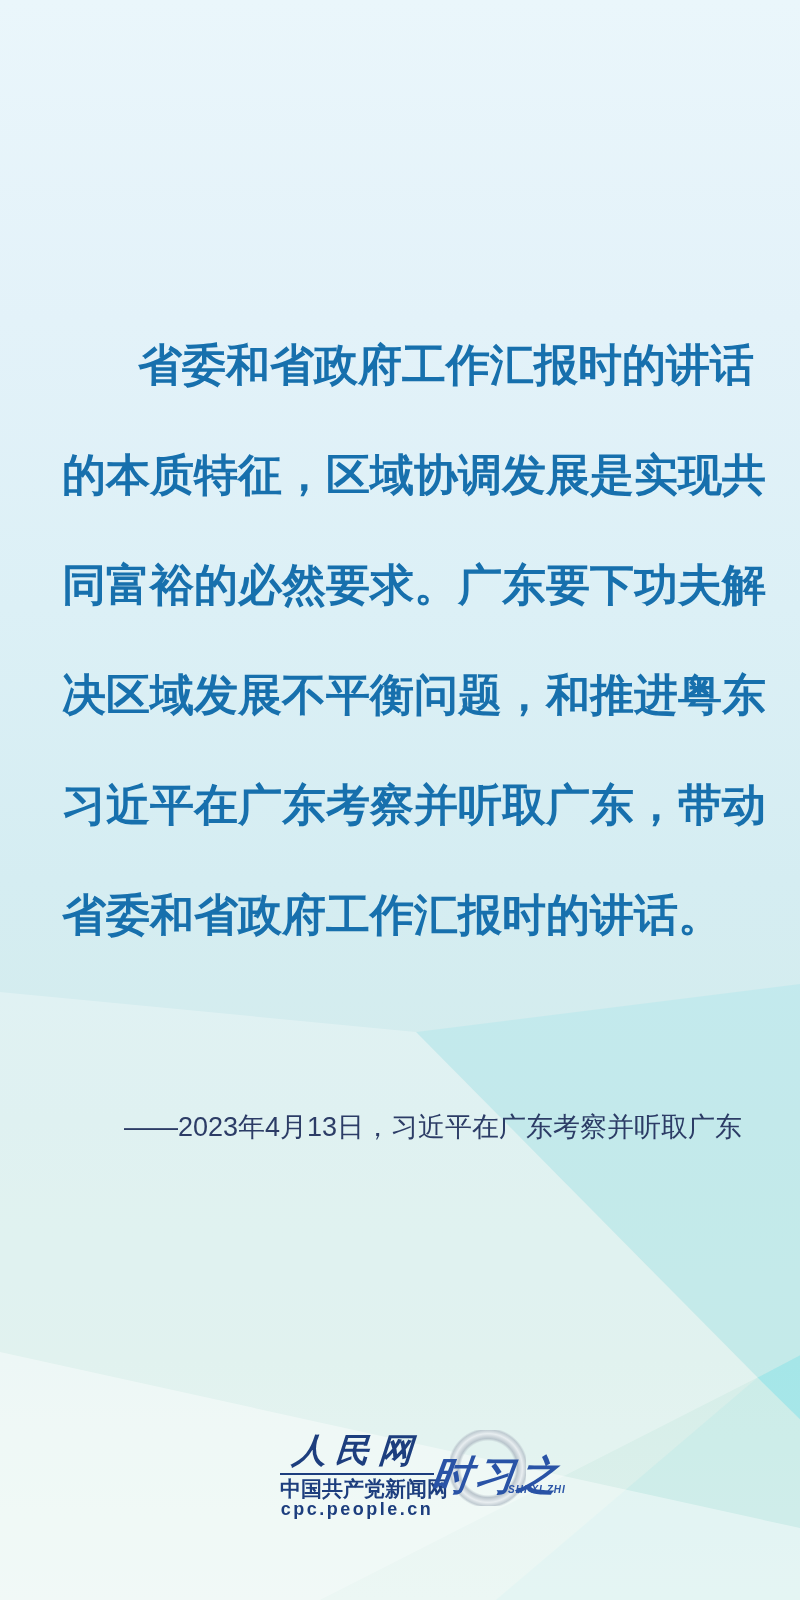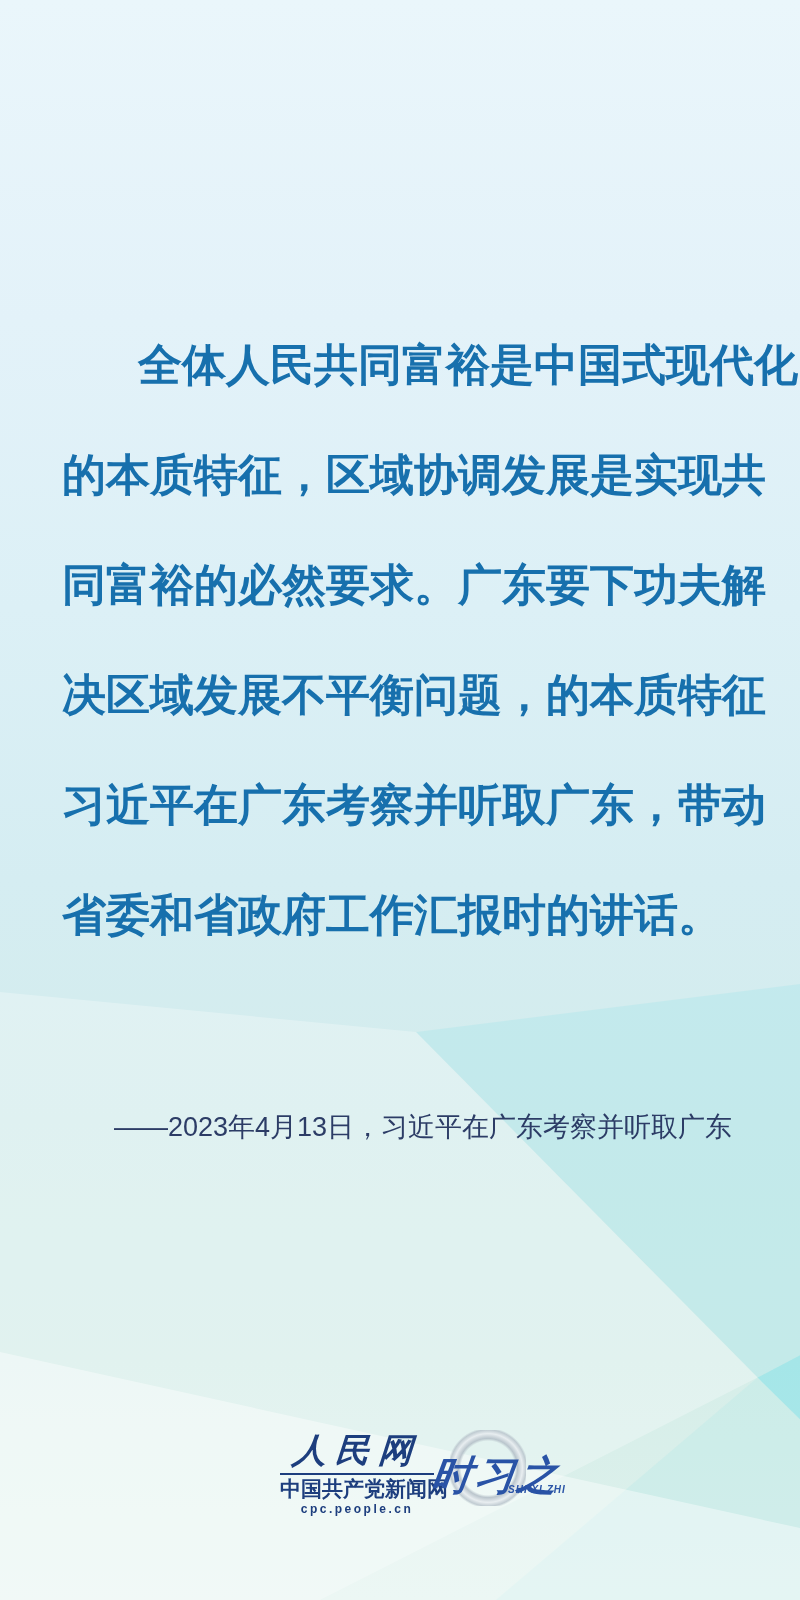--- a/index.html
+++ b/index.html
@@ -49,21 +49,21 @@
     font-size: 44px;
     font-weight: 700;
     line-height: 110px;
     letter-spacing: 0px;
   }
   .qline { white-space: nowrap; }
   .qline.indent { text-indent: 76px; }
   
   .attribution {
     position: absolute;
-    left: 60px; top: 1096px;
+    left: 70px; top: 1096px;
     width: 700px;
     color: #2c3c66;
     font-size: 27px;
     font-weight: 400;
     line-height: 63px;
   }
   .aline.first { text-indent: 54px; }
   
   .pd-logo {
     position: absolute;
@@ -86,21 +86,21 @@
     background: #1d3e7e;
     margin: 1px 0 3px 0;
   }
   .pd-site {
     font-size: 21px;
     font-weight: 700;
     line-height: 21px;
     white-space: nowrap;
   }
   .pd-url {
-    font-size: 12px;
+    font-size: 18px;
     font-weight: 700;
     letter-spacing: 2.5px;
     line-height: 16px;
     margin-top: 2px;
     white-space: nowrap;
   }
   .sxz-logo {
     position: absolute;
     left: 430px; top: 1430px;
     width: 150px; height: 85px;
@@ -143,24 +143,24 @@
 
 <div class="poster">
 
   <div class="facet f-cyan"></div>
   <div class="facet f-cyan2"></div>
   <div class="facet f-left-light"></div>
   <div class="facet f-bottom-white"></div>
   <div class="facet f-bright"></div>
 
   <div class="quote">
-    <div class="qline indent">全体人民共同富裕是中国式现代化</div>
+    <div class="qline indent">省委和省政府工作汇报时的讲话</div>
     <div class="qline">的本质特征，区域协调发展是实现共</div>
     <div class="qline">同富裕的必然要求。广东要下功夫解</div>
-    <div class="qline">决区域发展不平衡问题，的本质特征</div>
+    <div class="qline">决区域发展不平衡问题，和推进粤东</div>
     <div class="qline">习近平在广东考察并听取广东，带动</div>
     <div class="qline">省委和省政府工作汇报时的讲话。</div>
   </div>
 
   <div class="attribution">
     <div class="aline first">——2023年4月13日，习近平在广东考察并听取广东</div>
   </div>
 
   <div class="pd-logo">
     <div class="pd-script">人民网</div>

